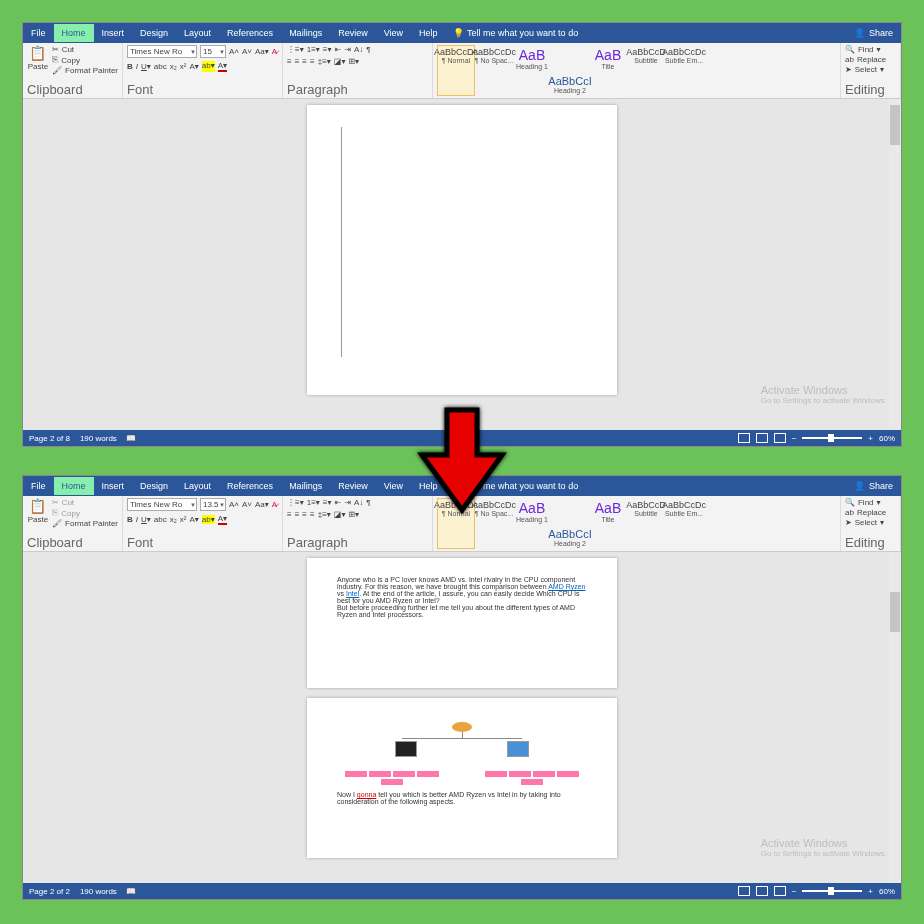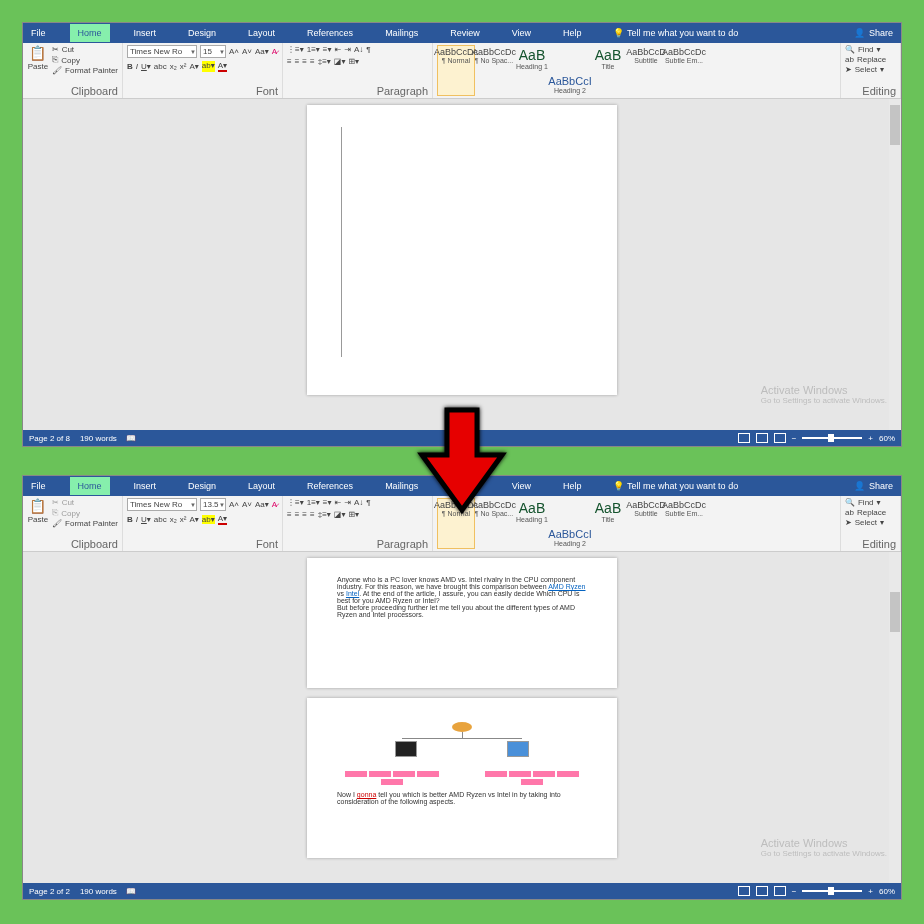--- a/index.html
+++ b/index.html
@@ -1,37 +1,37 @@
 <!DOCTYPE html>
 <html><head>
 <meta charset="utf-8">
 <style>
   * { box-sizing: border-box; margin: 0; padding: 0; font-family: "Segoe UI", Arial, sans-serif; }
   body { background: #6ac259; width: 924px; height: 924px; padding: 22px; position: relative; }
   .window { width: 880px; height: 425px; background: #e6e6e6; display: flex; flex-direction: column; border: 1px solid #888; margin-bottom: 28px; }
-  .titlebar { background: #2b579a; display: flex; align-items: center; height: 20px; color: #fff; font-size: 9px; gap: 16px; }
+  .titlebar { background: #2b579a; display: flex; align-items: center; height: 20px; color: #fff; font-size: 9px; }
   .tab { padding: 4px 8px; cursor: pointer; }
   .tab.active { background: #86efac; color: #2b579a; }
   .share-wrap { margin-left: auto; display: flex; align-items: center; gap: 3px; padding-right: 8px; }
   .ribbon { background: #f3f3f3; height: 56px; display: flex; border-bottom: 1px solid #ccc; font-size: 8px; color: #444; }
   .group { border-right: 1px solid #ddd; padding: 2px 4px 0 4px; display: flex; flex-direction: column; position: relative; }
   .group-body { display: flex; gap: 3px; flex: 1; align-items: flex-start; }
-  .group-label { text-align: right; color: #666; font-size: 11px; padding: 1px 0; }
+  .group-label { text-align: left; color: #666; font-size: 13px; padding: 1px 0; }
   .col { display: flex; flex-direction: column; gap: 1px; }
   .clip-btn { display: flex; align-items: center; gap: 3px; font-size: 8px; white-space: nowrap; }
   .paste-big { width: 26px; display: flex; flex-direction: column; align-items: center; font-size: 8px; gap: 1px;}
   .fontname { width: 70px; height: 13px; border: 1px solid #aaa; background: #fff; font-size: 8px; padding-left: 2px; display:flex; align-items:center; justify-content:space-between;}
   .fontsize { width: 26px; height: 13px; border: 1px solid #aaa; background: #fff; font-size: 8px; padding-left: 2px; display:flex; align-items:center; justify-content:space-between;}
   .btnrow { display: flex; gap: 3px; align-items: center; font-size: 8px;}
   .btnrow span { cursor: pointer; }
   .styles-wrap { display: flex; gap: 0; }
   .stylebox { width: 38px; display:flex; flex-direction:column; align-items:center; border:1px solid transparent; padding:1px 2px;}
   .stylebox.sel { border:1px solid #f0c060; background:#fdf2d0;}
   .stylebox .samp { font-size: 9px; }
-  .stylebox .samp.big { font-size: 14px; color:#14532d; }
+  .stylebox .samp.big { font-size: 14px; color:#6d28d9; }
   .stylebox .samp.mid { font-size: 11px; color:#2b579a;margin-top:28px; }
   .stylebox .lbl { font-size: 7px; color:#555; white-space:nowrap; }
   .editing .clip-btn { font-size: 8px;}
   .doc-area { flex: 1; background: #e6e6e6; position: relative; overflow: hidden; display:flex; justify-content:center; }
   .page { background: #fff; width: 310px; margin-top: 6px; box-shadow: 0 0 3px rgba(0,0,0,0.3); position:relative; font-size:7px; color:#333; padding:18px 30px;}
   .page2 { height: 130px; }
   .page3 { height: 160px; margin-top:10px;}
   .cursor-line { position:absolute; left:34px; top:22px; width:1px; height:230px; background:#999;}
   .watermark { position:absolute; right:14px; bottom:25px; color:#bdbdbd; font-size:11px; text-align:left;}
   .watermark .sub{ font-size:8px;}

